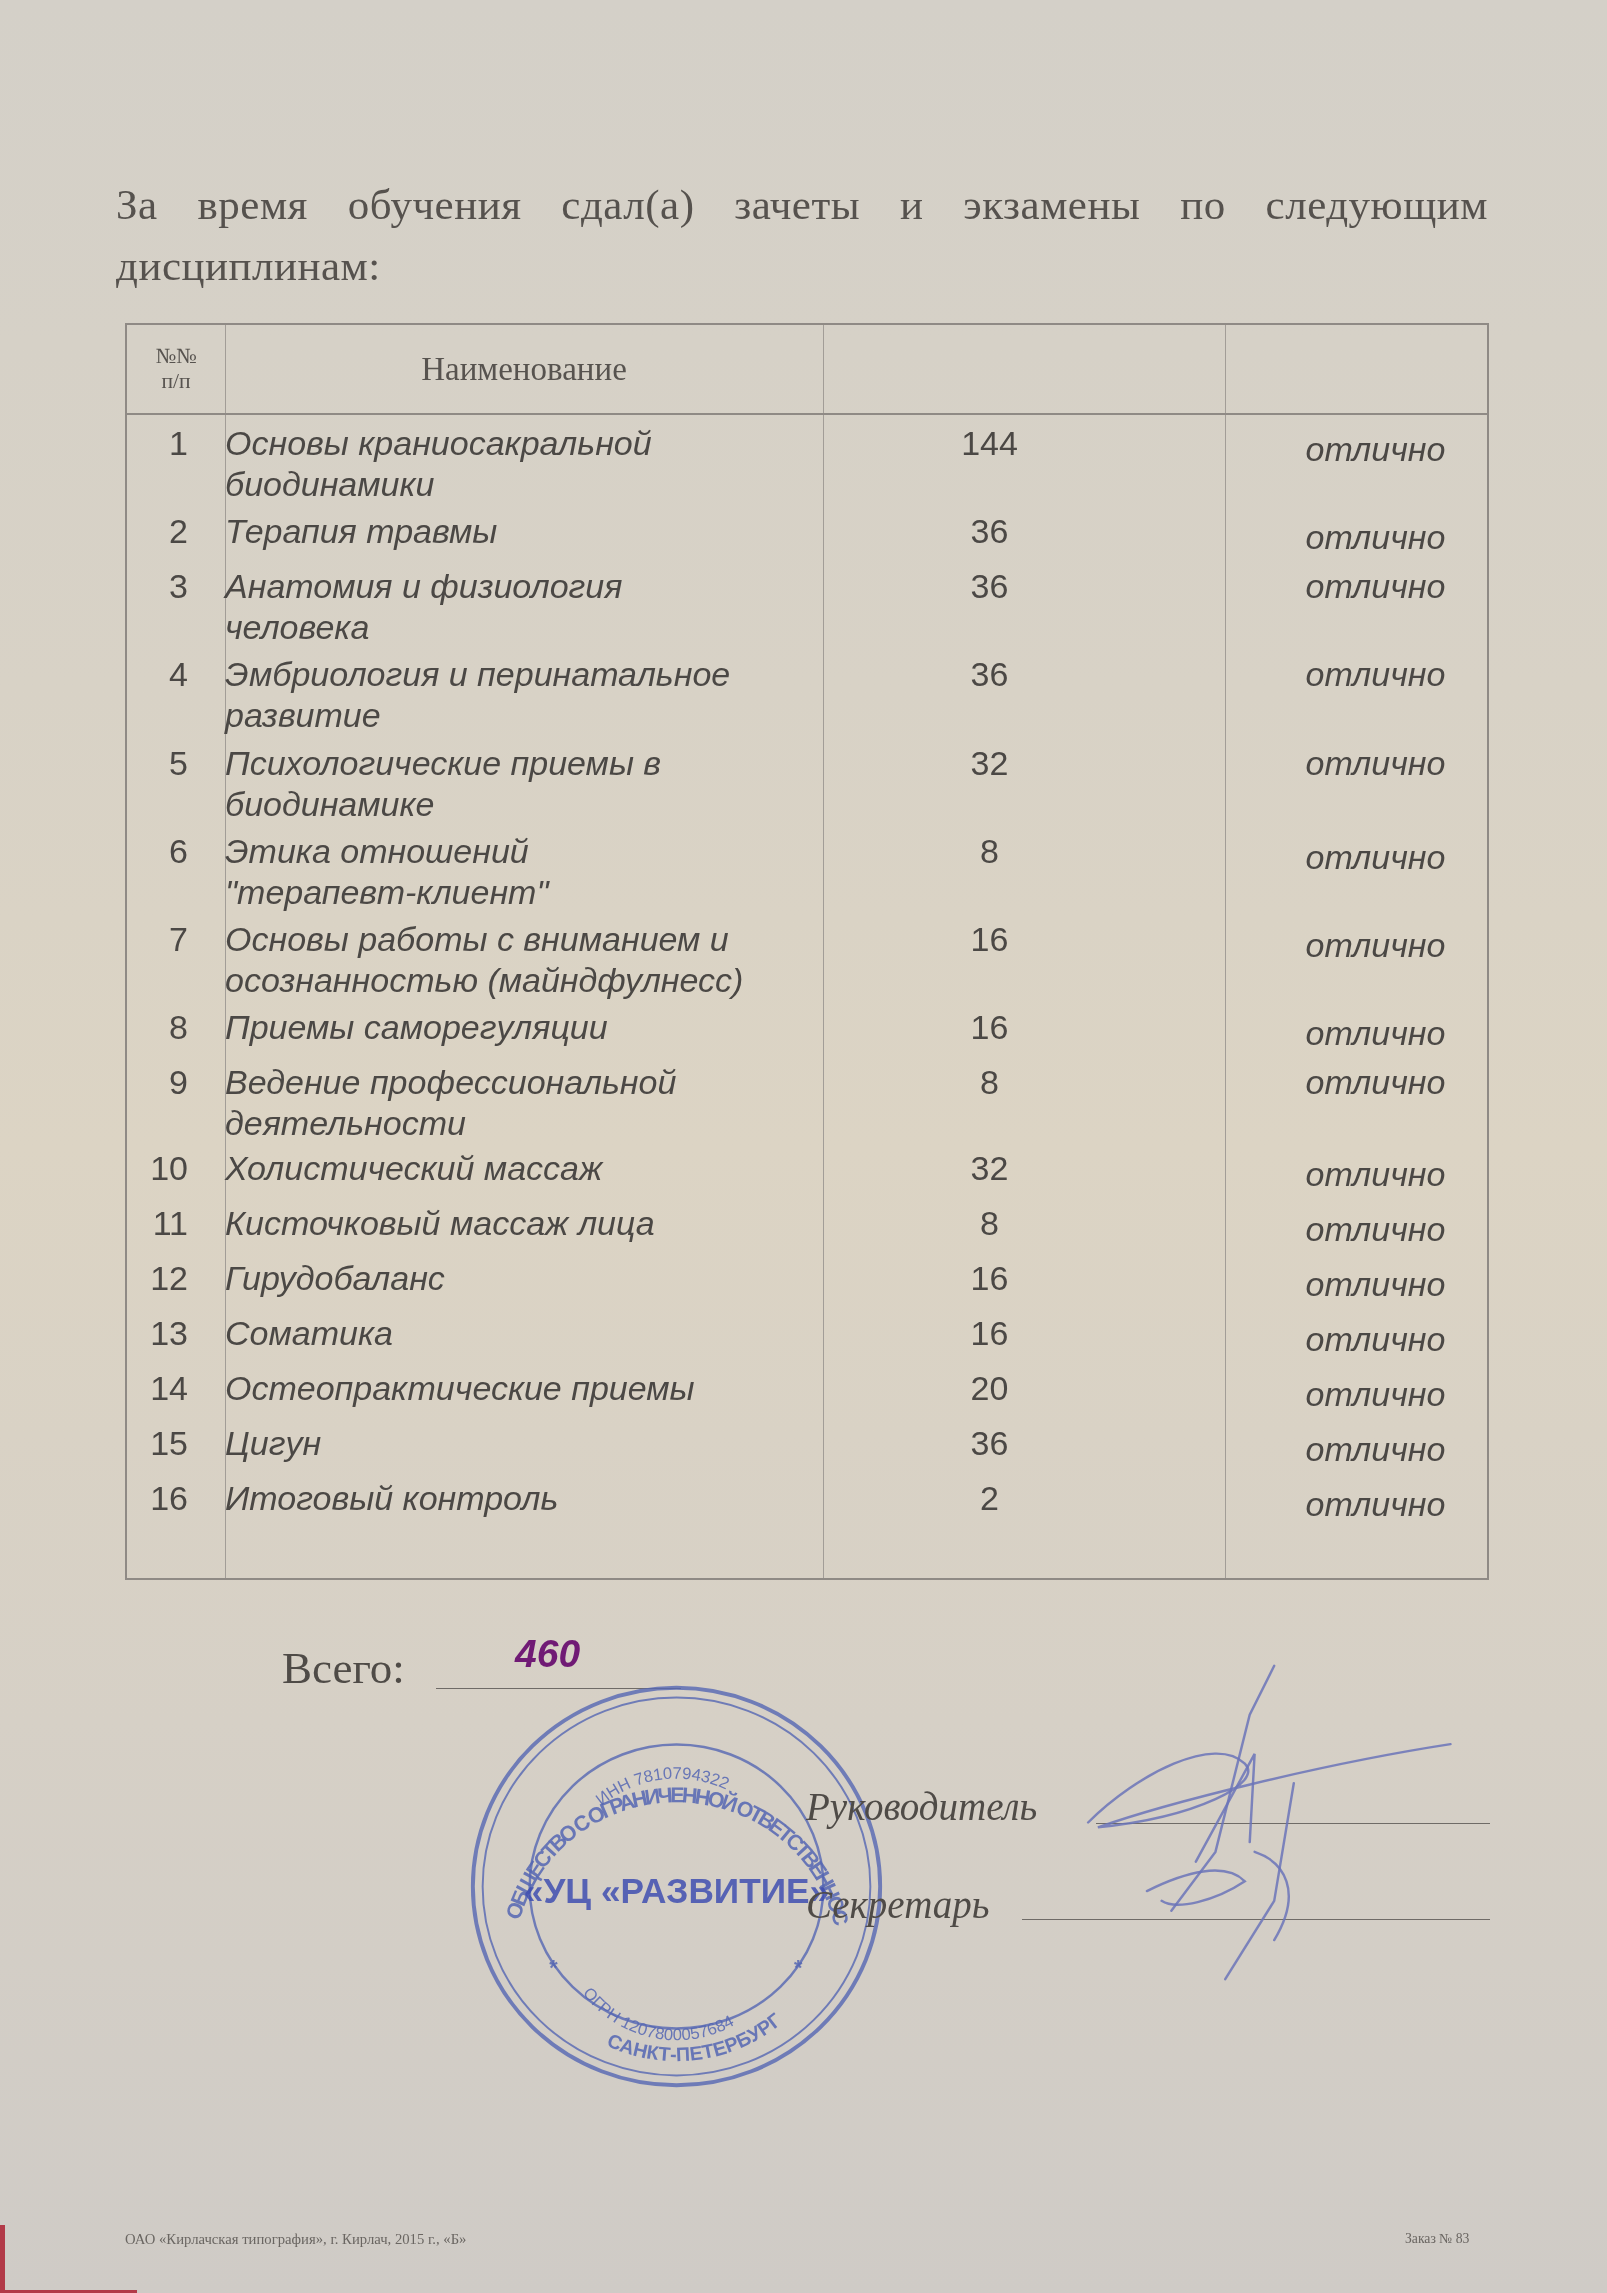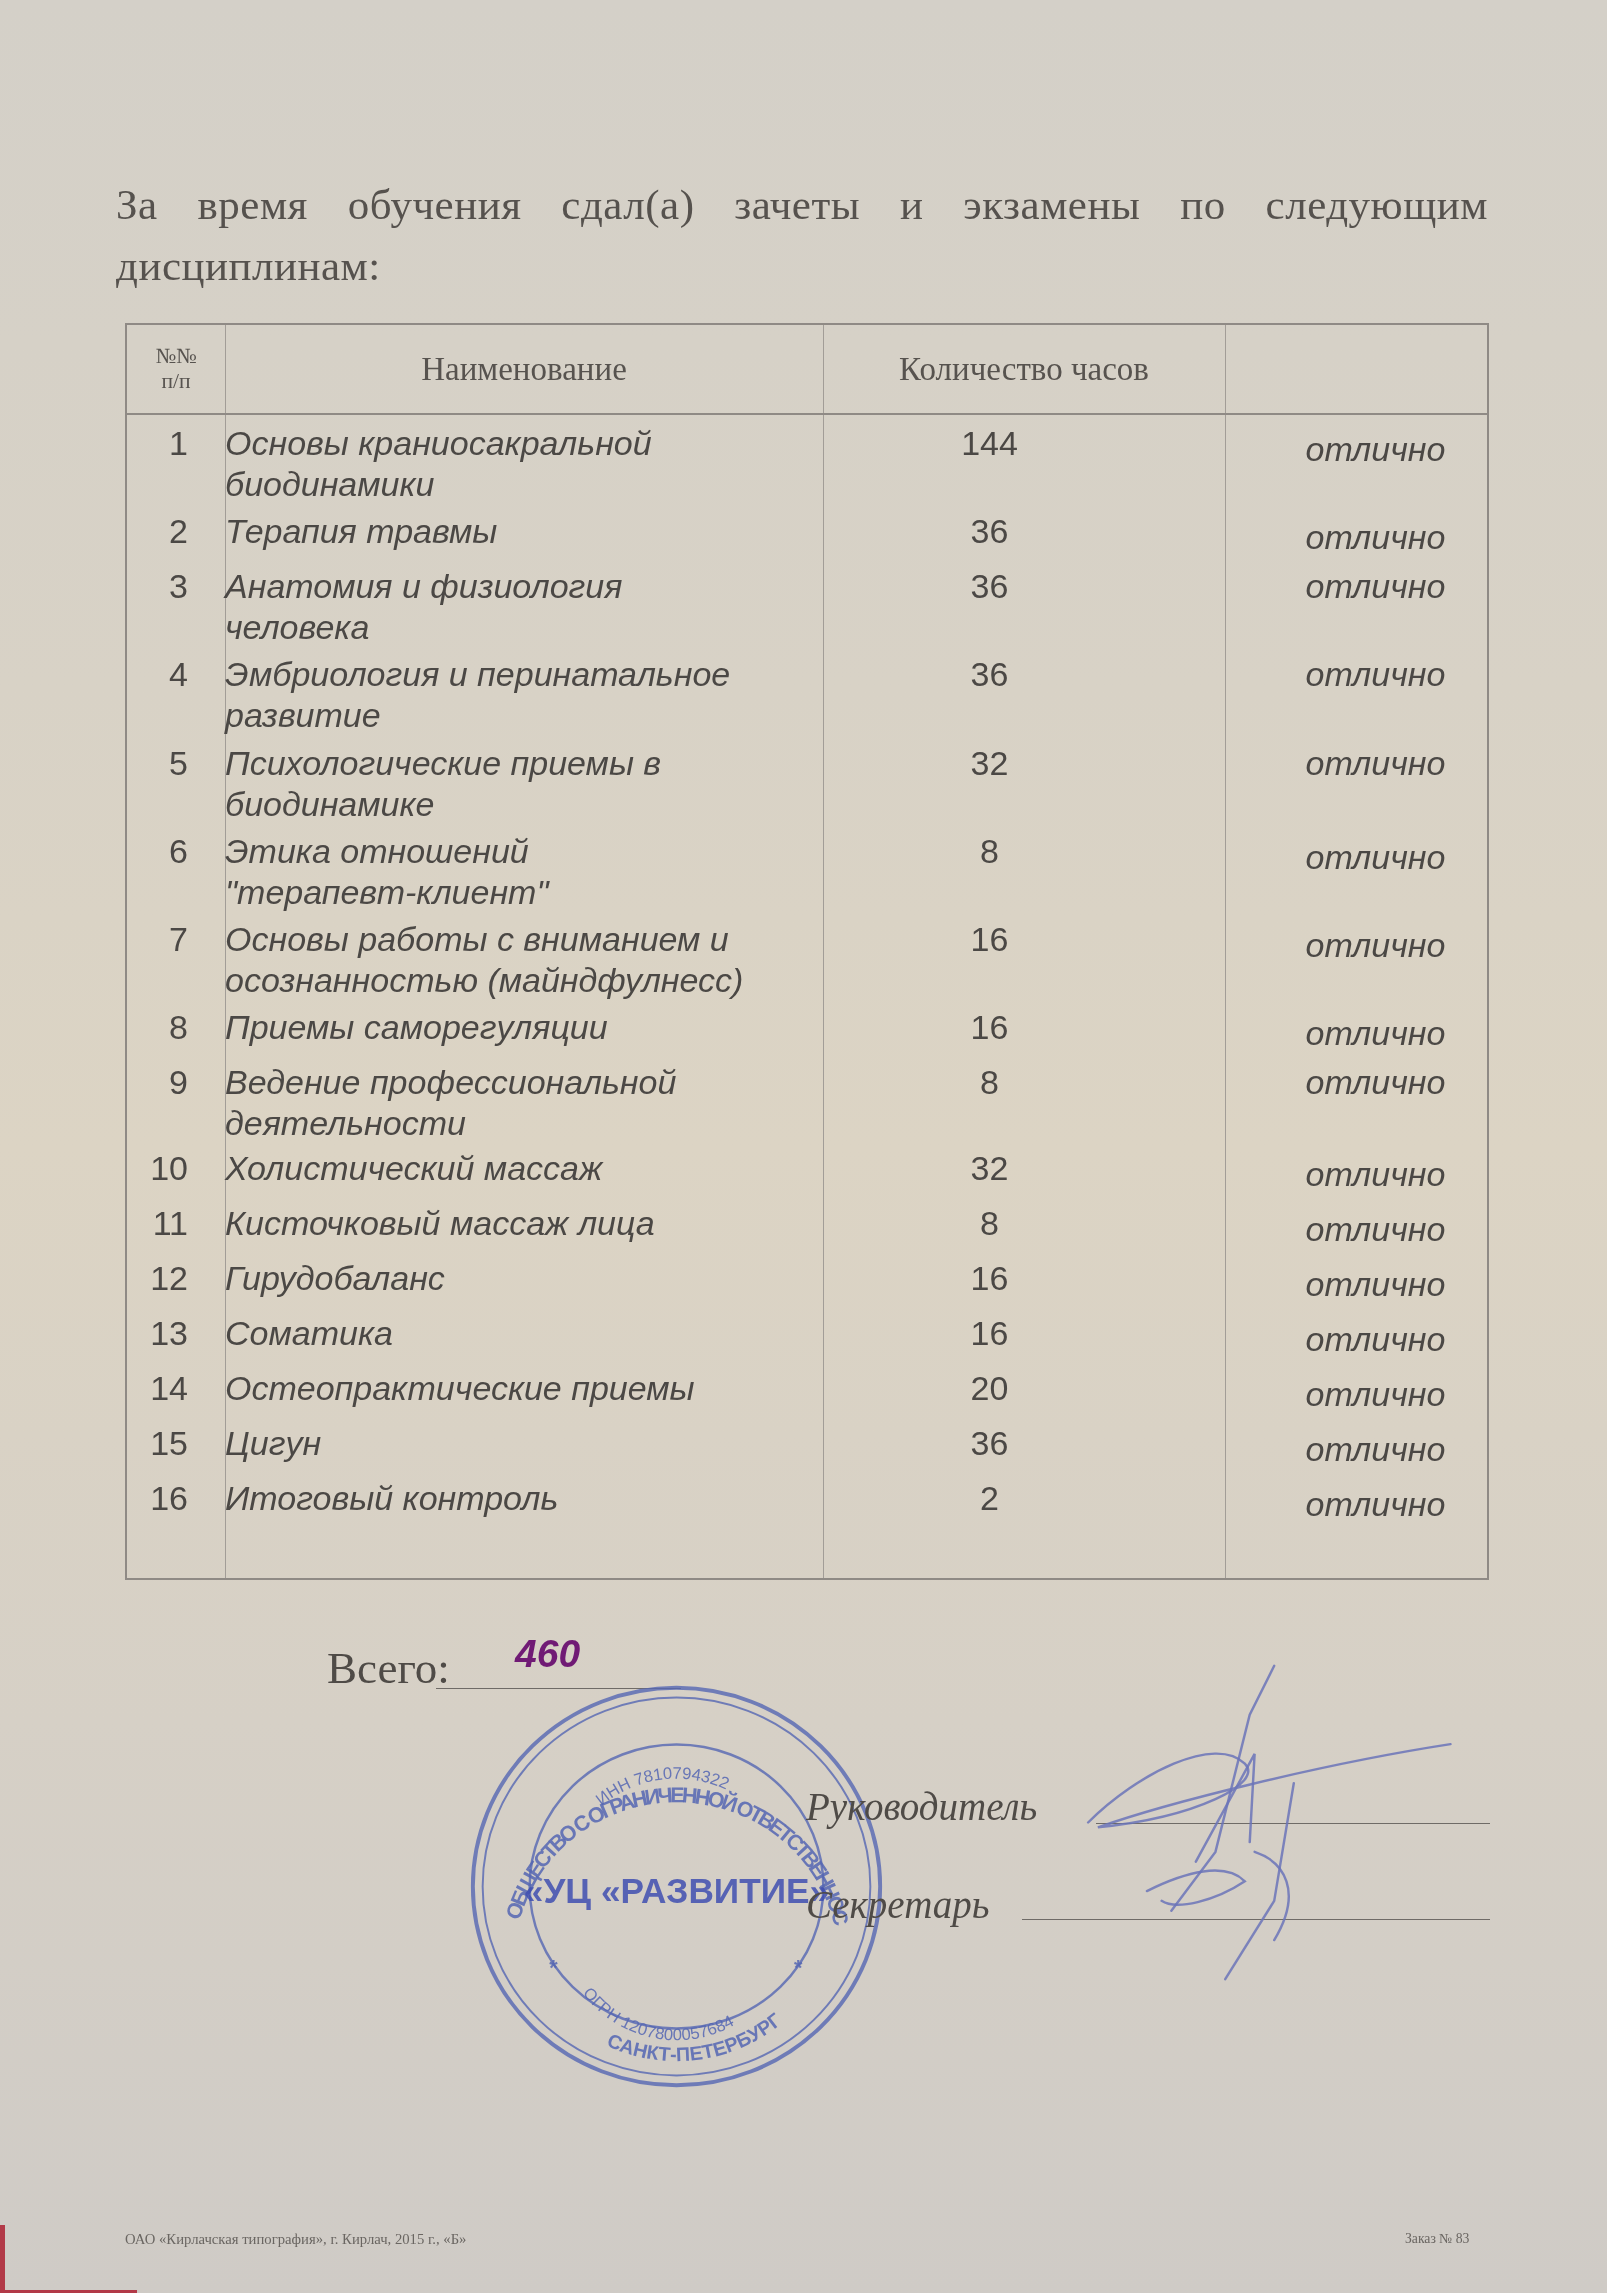--- a/index.html
+++ b/index.html
@@ -40,21 +40,20 @@
     color: #4b4845;
   }
   .c-num { left: 0; width: 61px; text-align: right; font-style: normal; }
   .c-name { left: 98px; width: 725px; }
   .c-hours { left: 696px; width: 333px; text-align: center; font-style: normal; }
   .c-grade { left: 1098px; width: 245px; text-align: center; margin-left: 28px; }
 
   .total-label {
     position: absolute; left: 282px; top: 1642px; font-size: 45px; color: #4f4b47;
     font-family: "Liberation Serif", serif;
-    margin-left: 45px;
   }
   .total-line { position: absolute; left: 436px; top: 1688px; width: 245px; border-top: 1.5px solid #6f6b67; }
   .total-value {
     position: absolute; left: 515px; top: 1632px; font-family: "Liberation Sans", sans-serif;
     font-weight: bold; font-style: italic; font-size: 39px; color: #701a75;
   }
 
   .sig-label {
     position: absolute; font-family: "Liberation Serif", serif; font-style: italic; font-size: 39px; color: #4f4b47;
   }
@@ -84,21 +83,20 @@
   <div class="vline" style="left:98px"></div>
   <div class="vline" style="left:696px"></div>
   <div class="vline" style="left:1098px"></div>
   <div class="hline"></div>
 
   <div class="th th-num" style="left:0;width:98px">
     <span>№№</span>
     <span>п/п</span>
   </div>
   <div class="th" style="left:98px;width:598px">Наименование</div>
-  <div class="th" style="left:696px;width:402px">Количество часов</div>
 
   <div class="rows">
     <div class="row" style="top:0px">
       <div class="cell c-num">1</div>
       <div class="cell c-name" style="width:549px">Основы краниосакральной биодинамики</div>
       <div class="cell c-hours">144</div>
       <div class="cell c-grade" style="top:5.9px">отлично</div>
     </div>
     <div class="row" style="top:88px">
       <div class="cell c-num">2</div>

